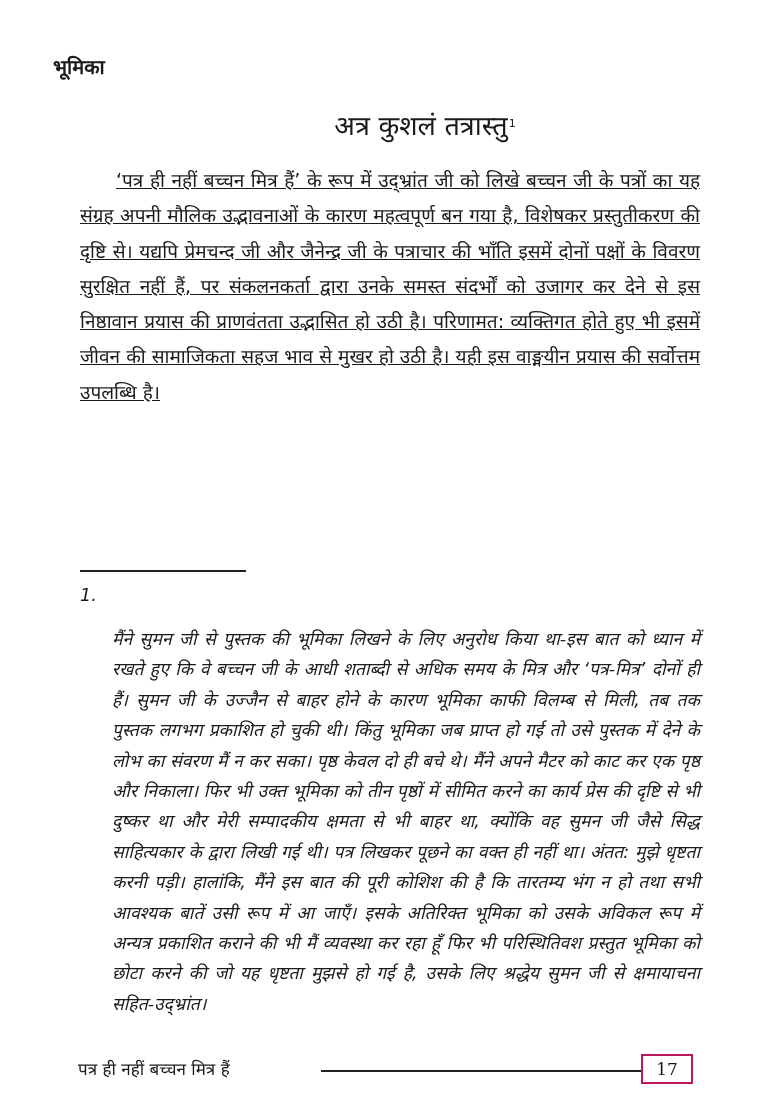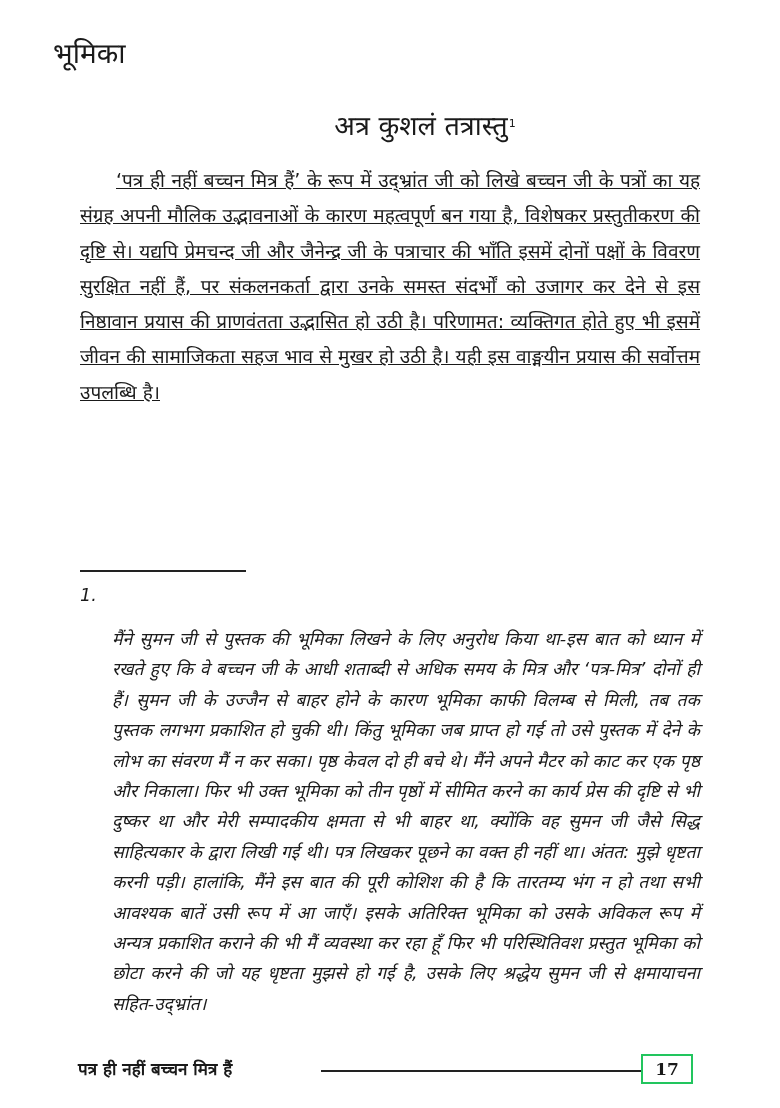--- a/index.html
+++ b/index.html
@@ -16,23 +16,24 @@
       color: #1a1a1a;
     }
     .page {
       position: absolute;
       left: 0; top: 0;
       width: 780px; height: 1108px;
     }
     .running-head {
       position: absolute;
       left: 53px;
-      top: 39px;
-      font-size: 28px;
+      top: 52px;
+      font-size: 20px;
       line-height: 30px;
+      font-weight: bold;
     }
     .title {
       position: absolute;
       left: 0;
       width: 780px;
       top: 108px;
       text-align: center;
       font-size: 27px;
       line-height: 36px;
       padding-left: 35px;
@@ -87,21 +88,20 @@
       text-align: justify;
       padding-left: 0;
       margin-top: 44px;
     }
     .footer {
       position: absolute;
       left: 78px;
       top: 1052px;
       width: 620px;
       height: 36px;
-      font-weight: bold;
     }
     .footer-title {
       position: absolute;
       left: 0;
       top: 4px;
       font-size: 17px;
       line-height: 26px;
     }
     .footer-rule {
       position: absolute;
@@ -109,21 +109,21 @@
       top: 18px;
       width: 320px;
       border-top: 2px solid #222;
     }
     .page-number-box {
       position: absolute;
       left: 563px;
       top: 2px;
       width: 52px;
       height: 30px;
-      border: 2px solid #22c55e;
+      border: 2px solid #be185d;
       box-sizing: border-box;
       text-align: center;
       font-family: "DejaVu Serif", serif;
       font-size: 17px;
       line-height: 27px;
     }
   </style>
 </head>
 <body>
 

